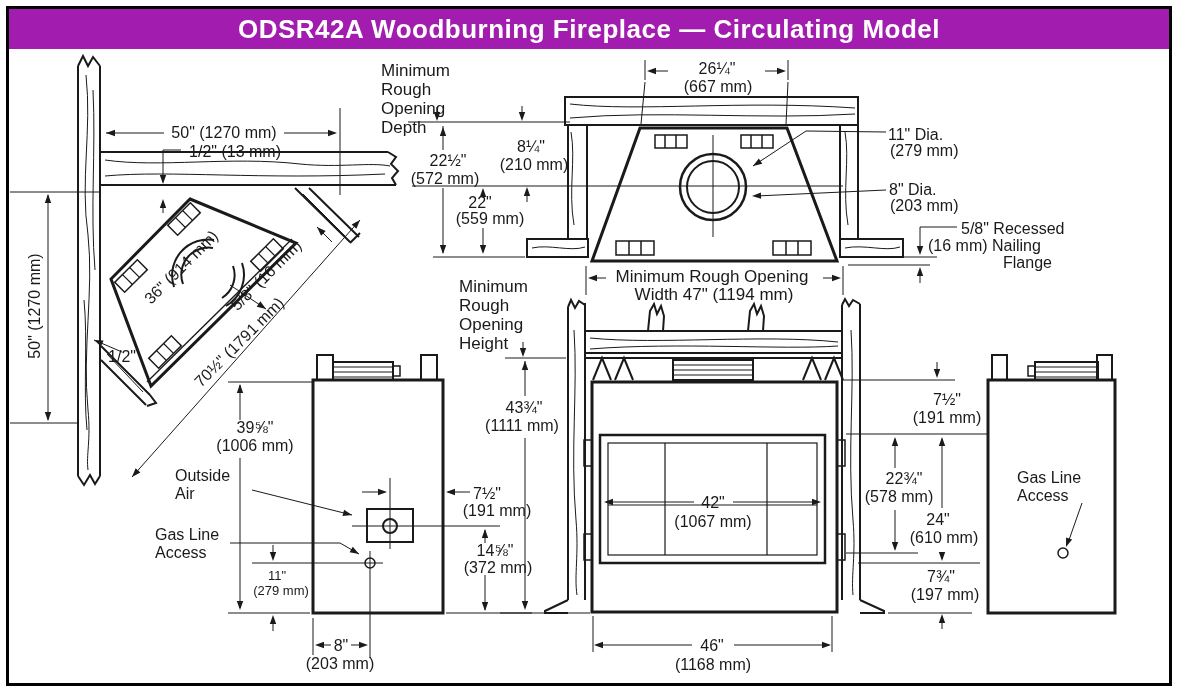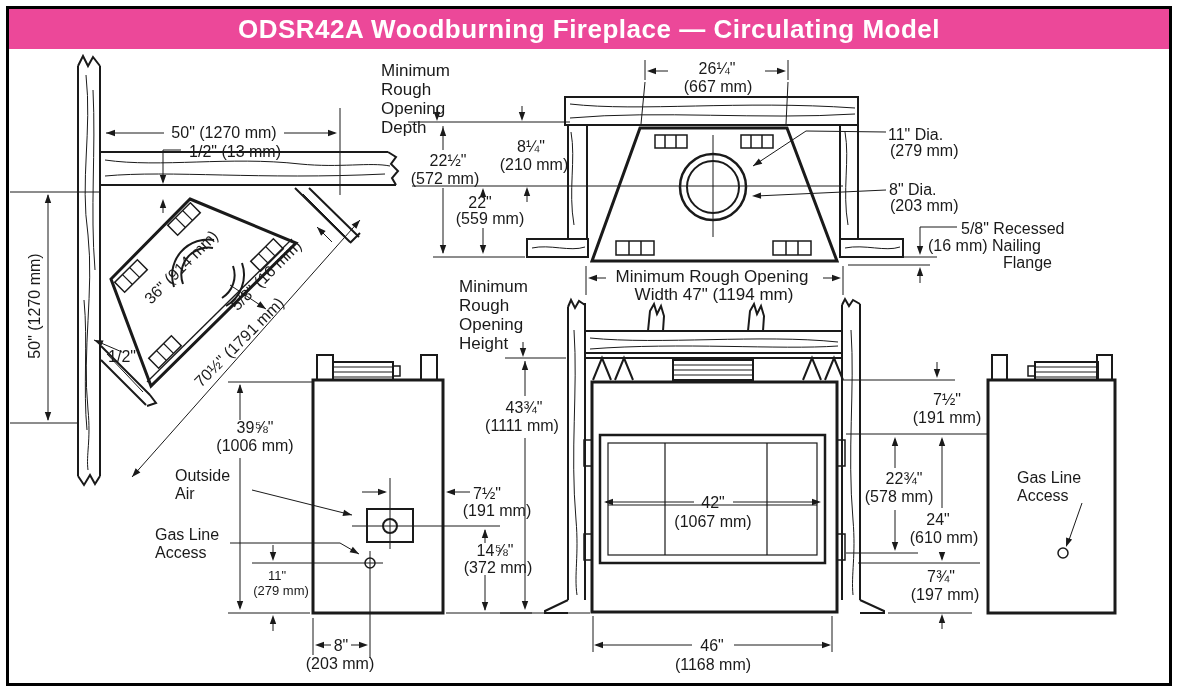--- a/index.html
+++ b/index.html
@@ -1,19 +1,19 @@
 <!DOCTYPE html>
 <html><head>
 <meta charset="utf-8">
 <style>
   html,body{margin:0;padding:0;background:#e8e8e8;}
   .page{position:relative;width:1178px;height:692px;background:#fff;overflow:hidden;
         font-family:"Liberation Sans",sans-serif;}
   .frame{position:absolute;left:6px;top:6px;width:1160px;height:674px;border:3px solid #000;}
-  .titlebar{position:absolute;left:9px;top:9px;width:1160px;height:40px;background:#ec4899;
+  .titlebar{position:absolute;left:9px;top:9px;width:1160px;height:40px;background:#a21caf;
             color:#fff;display:flex;align-items:center;justify-content:center;
             font-weight:bold;font-size:26px;letter-spacing:.5px;}
   svg{position:absolute;left:0;top:0;}
   svg text{fill:#1a1a1a;font-family:"Liberation Sans",sans-serif;font-size:16px;}
   svg text.mid{text-anchor:middle;}
   svg text.lb{font-size:17px;}
   svg text.sm{font-size:13px;}
   .ln{stroke:#1a1a1a;fill:none;}
 </style>
 </head>

